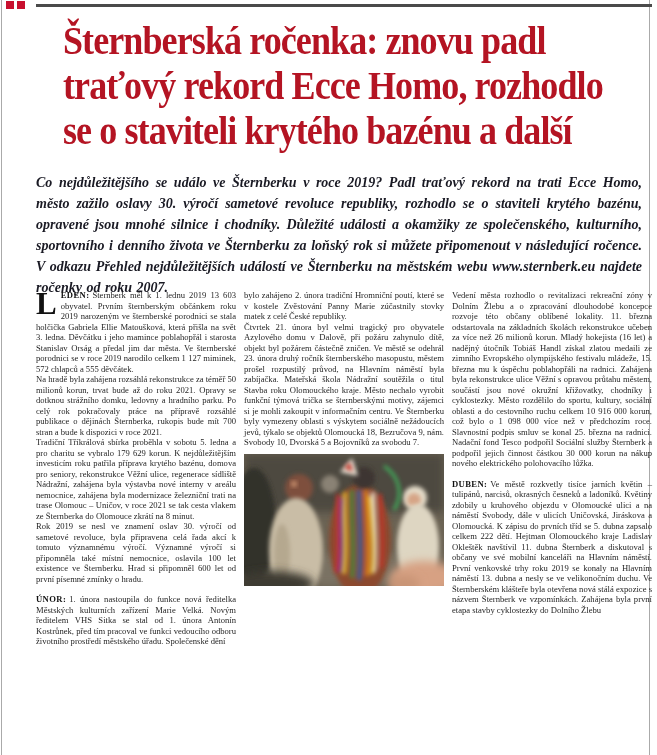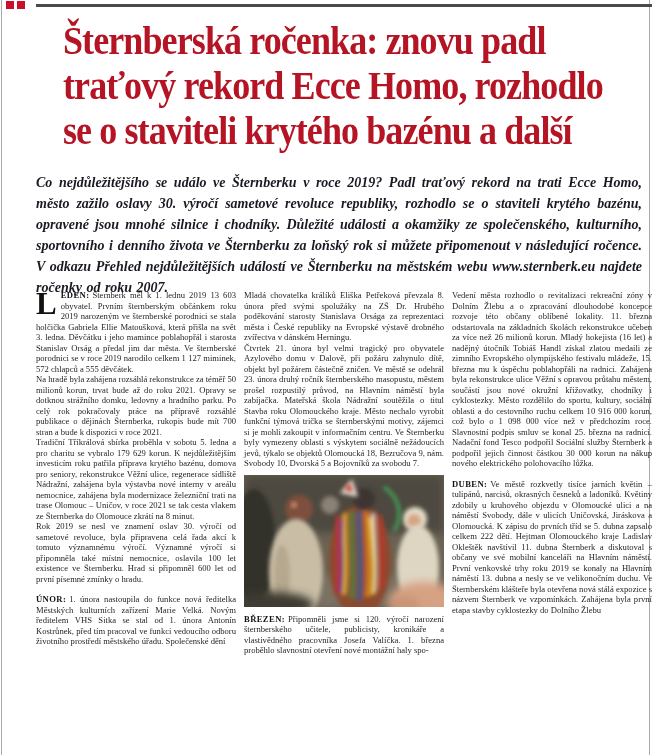--- a/index.html
+++ b/index.html
@@ -71,21 +71,21 @@
       </p>
       <p class="body-p">Na hradě byla zahájena rozsáhlá rekonstrukce za téměř 50 milionů korun, trvat bude až do roku 2021. Opravy se dotknou strážního domku, ledovny a hradního parku. Po celý rok pokračovaly práce na přípravě rozsáhlé publikace o dějinách Šternberka, rukopis bude mít 700 stran a bude k dispozici v roce 2021.</p>
       <p class="body-p">Tradiční Tříkrálová sbírka proběhla v sobotu 5. ledna a pro charitu se vybralo 179 629 korun. K nejdůležitějším investicím roku patřila příprava krytého bazénu, domova pro seniory, rekonstrukce Věžní ulice, regenerace sídliště Nádražní, zahájena byla výstavba nové interny v areálu nemocnice, zahájena byla modernizace železniční trati na trase Olomouc – Uničov, v roce 2021 se tak cesta vlakem ze Šternberka do Olomouce zkrátí na 8 minut.</p>
       <p class="body-p">Rok 2019 se nesl ve znamení oslav 30. výročí od sametové revoluce, byla připravena celá řada akcí k tomuto významnému výročí. Významné výročí si připomněla také místní nemocnice, oslavila 100 let existence ve Šternberku. Hrad si připomněl 600 let od první písemné zmínky o hradu.</p>
       <p class="body-p gap-top">
         <span class="month">ÚNOR:</span><span>1. února nastoupila do funkce nová ředitelka Městských kulturních zařízení Marie Velká. Novým ředitelem VHS Sitka se stal od 1. února Antonín Kostrůnek, před tím pracoval ve funkci vedoucího odboru životního prostředí městského úřadu. Společenské dění</span>
       </p>
     </div>
 
     <div class="col">
-      <p class="body-p">Mladá chovatelka králíků Eliška Petřeková převzala 8. února před svými spolužáky na ZŠ Dr. Hrubého poděkování starosty Stanislava Orsága za reprezentaci města i České republiky na Evropské výstavě drobného zvířectva v dánském Herningu.</p>
+      <p class="body-p">bylo zahájeno 2. února tradiční Hromniční poutí, které se v kostele Zvěstování Panny Marie zúčastnily stovky matek z celé České republiky.</p>
       <p class="body-p">Čtvrtek 21. února byl velmi tragický pro obyvatele Azylového domu v Dalově, při požáru zahynulo dítě, objekt byl požárem částečně zničen. Ve městě se odehrál 23. února druhý ročník šternberského masopustu, městem prošel rozpustilý průvod, na Hlavním náměstí byla zabíjačka. Mateřská škola Nádražní soutěžila o titul Stavba roku Olomouckého kraje. Město nechalo vyrobit funkční týmová trička se šternberskými motivy, zájemci si je mohli zakoupit v informačním centru. Ve Šternberku byly vymezeny oblasti s výskytem sociálně nežádoucích jevů, týkalo se objektů Olomoucká 18, Bezručova 9, nám. Svobody 10, Dvorská 5 a Bojovníků za svobodu 7.</p>
 
       <div class="photo-wrap">
         <svg viewBox="0 0 200 132" xmlns="http://www.w3.org/2000/svg">
           <defs>
             <filter id="bl" x="-30%" y="-30%" width="160%" height="160%">
                 <feGaussianBlur stdDeviation="2"></feGaussianBlur>
               </filter>
             <filter id="bl2" x="-40%" y="-40%" width="180%" height="180%">
                 <feGaussianBlur stdDeviation="4"></feGaussianBlur>
@@ -126,23 +126,20 @@
 
           <path d="M140 12 C155 22 160 40 150 56" stroke="#3fae5a" stroke-width="3" fill="none" filter="url(#bl)"></path>
 
           <ellipse cx="180" cy="124" rx="34" ry="17" fill="#d7a183" filter="url(#bl2)"></ellipse>
           <ellipse cx="160" cy="130" rx="16" ry="9" fill="#c99476" filter="url(#bl2)"></ellipse>
 
           <ellipse cx="28" cy="130" rx="42" ry="13" fill="#3e3a33" filter="url(#bl2)"></ellipse>
         </svg>
       </div>
 
-      <p class="body-p">
-        <span class="month">BŘEZEN:</span><span>Připomněli jsme si 120. výročí narození šternberského učitele, publicisty, kronikáře a vlastivědného pracovníka Josefa Valíčka. 1. března proběhlo slavnostní otevření nové montážní haly spo-</span>
-      </p>
     </div>
 
     <div class="col">
       <p class="body-p">Vedení města rozhodlo o revitalizaci rekreační zóny v Dolním Žlebu a o zpracování dlouhodobé koncepce rozvoje této občany oblíbené lokality. 11. března odstartovala na základních školách rekonstrukce učeben za více než 26 milionů korun. Mladý hokejista (16 let) a nadějný útočník Tobiáš Handl získal zlatou medaili ze zimního Evropského olympijského festivalu mládeže, 15. března mu k úspěchu poblahopřáli na radnici. Zahájena byla rekonstrukce ulice Věžní s opravou průtahu městem, součástí jsou nové okružní křižovatky, chodníky i cyklostezky. Město rozdělilo do sportu, kultury, sociální oblasti a do cestovního ruchu celkem 10 916 000 korun, což bylo o 1 098 000 více než v předchozím roce. Slavnostní podpis smluv se konal 25. března na radnici. Nadační fond Tesco podpořil Sociální služby Šternberk a podpořil jejich činnost částkou 30 000 korun na nákup nového elektrického polohovacího lůžka.</p>
       <p class="body-p gap-top">
         <span class="month">DUBEN:</span><span>Ve městě rozkvetly tisíce jarních květin – tulipánů, narcisů, okrasných česneků a ladoníků. Květiny zdobily u kruhového objezdu v Olomoucké ulici a na náměstí Svobody, dále v ulicích Uničovská, Jiráskova a Olomoucká. K zápisu do prvních tříd se 5. dubna zapsalo celkem 222 dětí.  Hejtman Olomouckého kraje Ladislav Okleštěk navštívil 11. dubna Šternberk a diskutoval s občany ve své mobilní kanceláři na Hlavním náměstí. První venkovské trhy roku 2019 se konaly na Hlavním náměstí 13. dubna a nesly se ve velikonočním duchu. Ve Šternberském klášteře byla otevřena nová stálá expozice s názvem Šternberk ve vzpomínkách. Zahájena byla první etapa stavby cyklostezky do Dolního Žlebu</span>
       </p>
     </div>
 
   </div>

